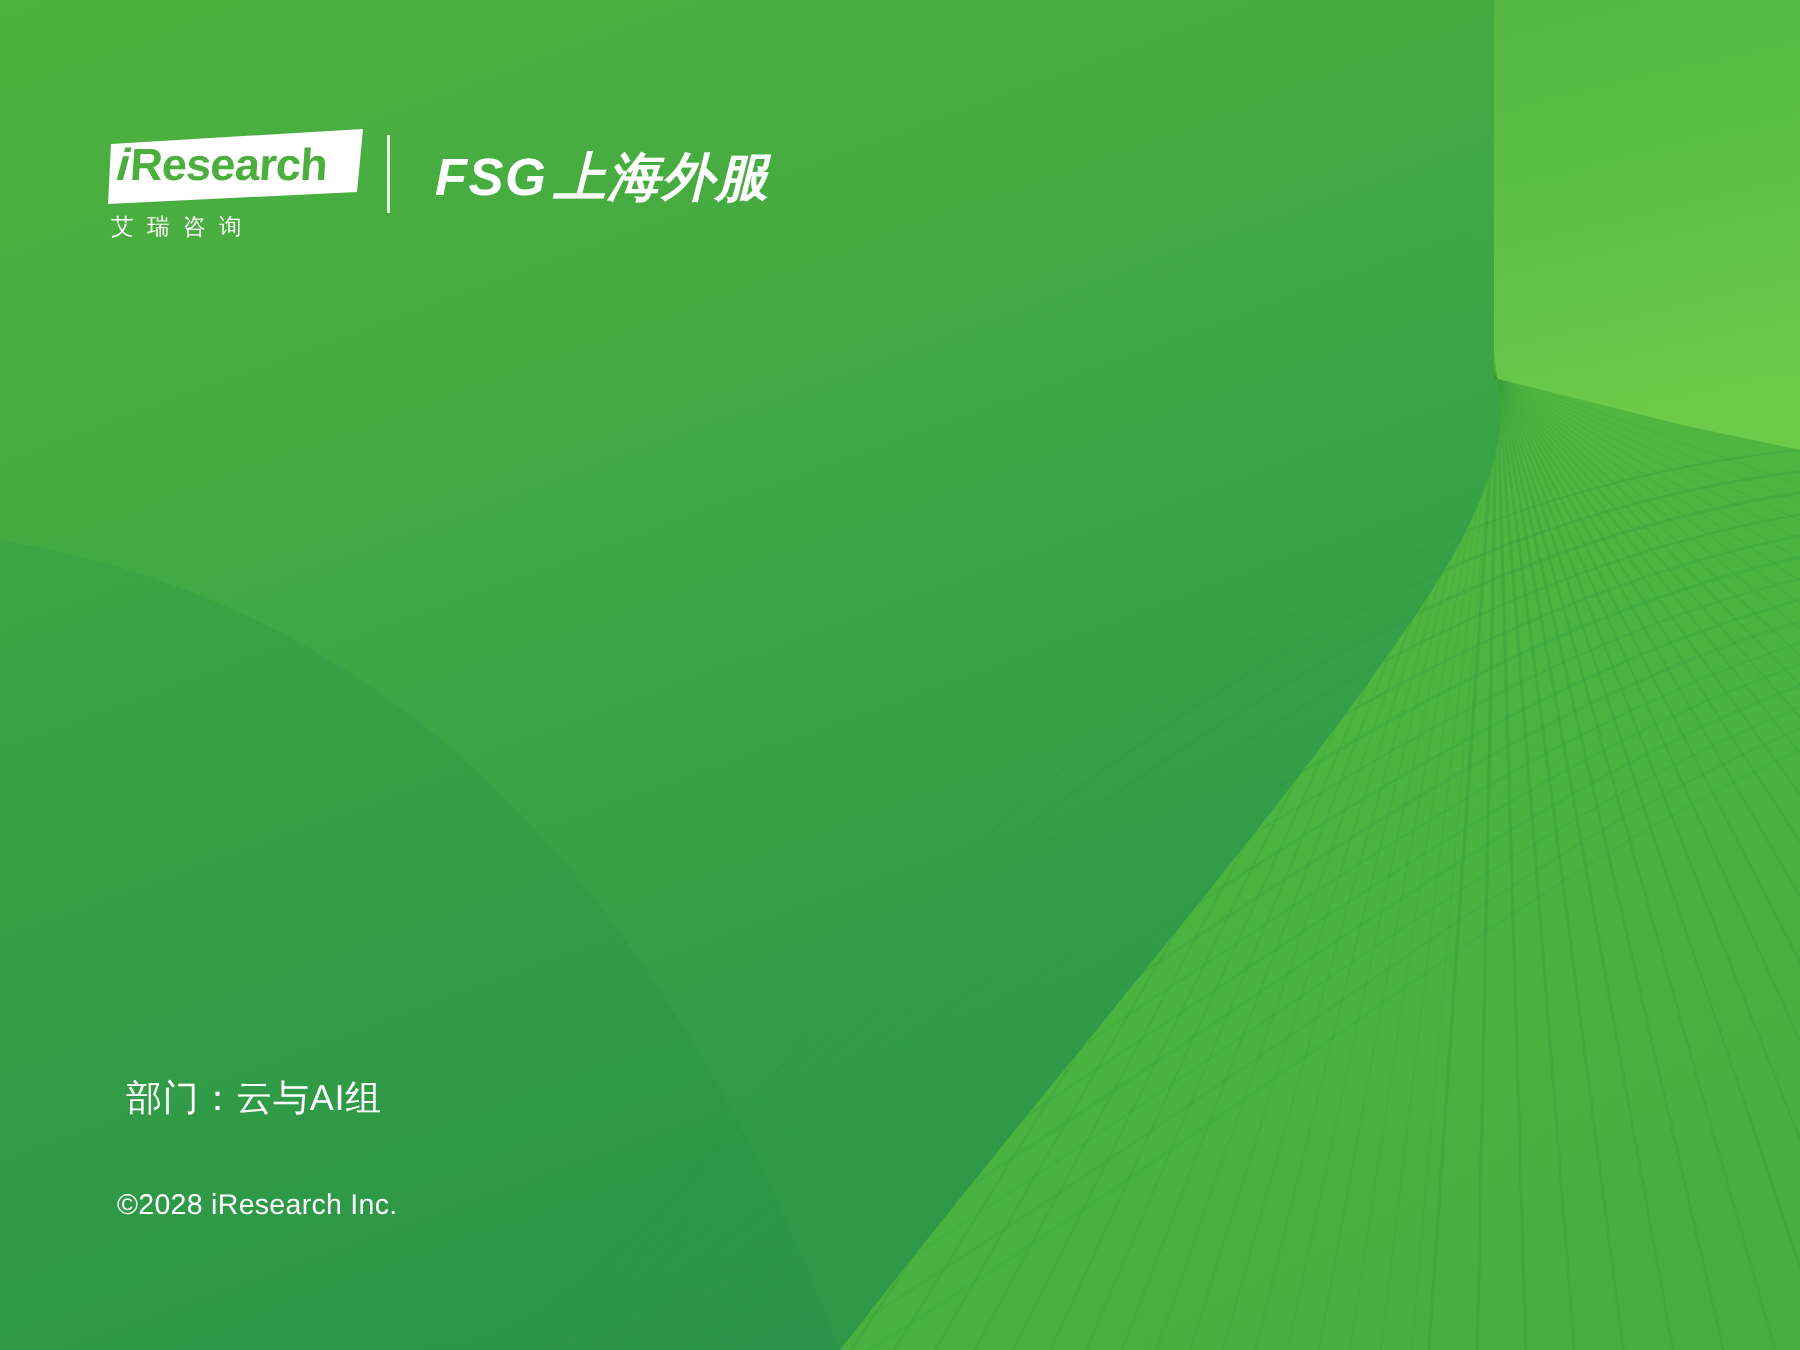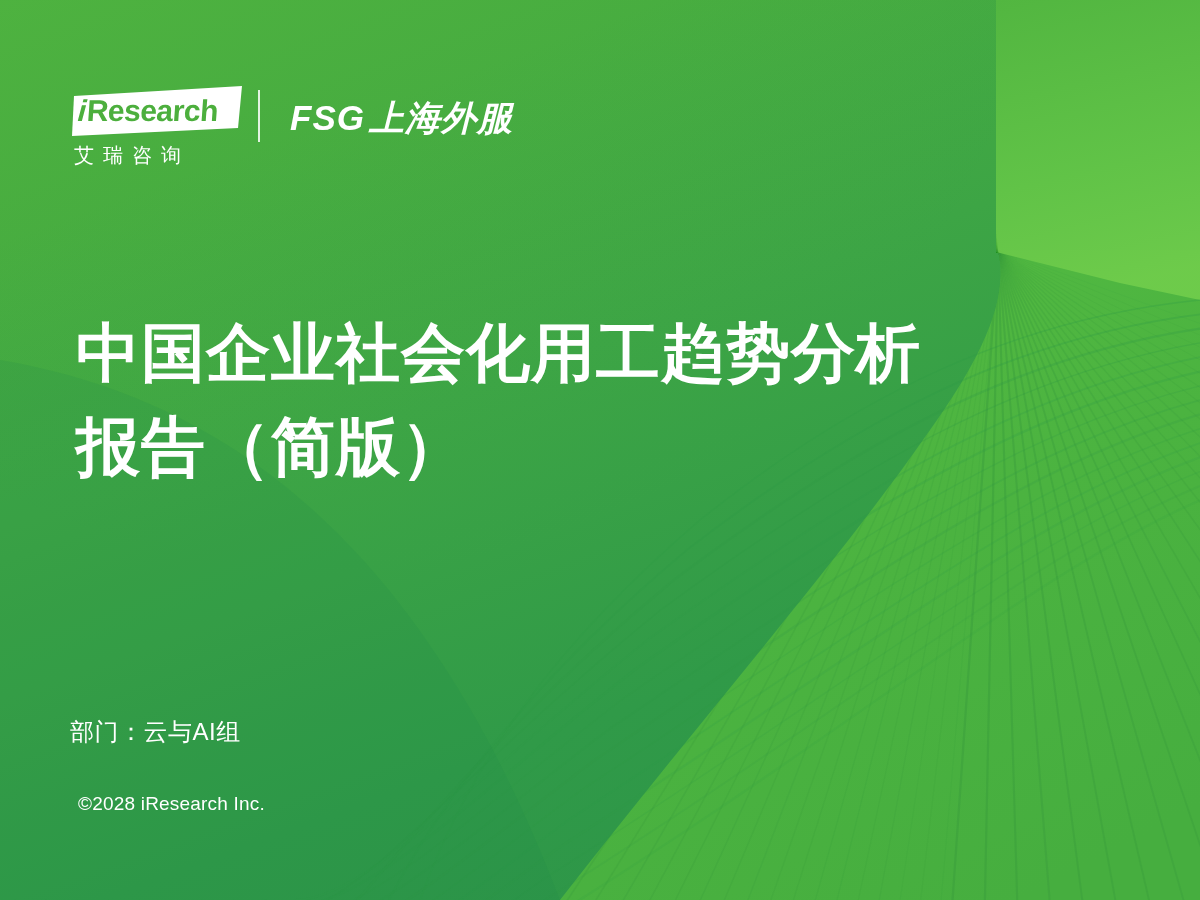--- a/index.html
+++ b/index.html
@@ -79,21 +79,21 @@
   }
   .ir-wordmark .ir-i {
     font-style: italic;
     margin-right: 1px;
   }
   .ir-sub {
     position: absolute;
     left: 2px;
     top: 56px;
     width: 168px;
-    font-size: 20px;
+    font-size: 15px;
     color: #ffffff;
     letter-spacing: 9px;
     font-weight: 400;
     white-space: nowrap;
   }
 
   .logo-divider {
     width: 2px;
     height: 52px;
     background: rgba(255,255,255,0.85);
@@ -127,21 +127,21 @@
     line-height: 94px;
     font-weight: 700;
     color: #ffffff;
     white-space: nowrap;
     letter-spacing: 1px;
   }
 
   
   .dept {
     position: absolute;
-    left: 70px;
+    left: 84px;
     top: 716px;
     font-size: 24px;
     font-weight: 500;
     color: #ffffff;
     letter-spacing: 0.5px;
     white-space: nowrap;
   }
   .copyright {
     position: absolute;
     left: 78px;
@@ -449,22 +449,18 @@
         <div class="ir-sub">艾瑞咨询</div>
       </div>
 
       <div class="logo-divider"></div>
 
       <div class="fsg-logo">
         <span class="fsg-latin">FSG</span><span class="fsg-cn">上海外服</span>
       </div>
     </div>
 
-    <div class="title-block">
-      <div class="title-line">中国企业社会化用工趋势分析</div>
-      <div class="title-line">报告（简版）</div>
-    </div>
 
     <div class="dept">部门：云与AI组</div>
     <div class="copyright">©2028 iResearch Inc.</div>
 
   </div>
 </div>
 
 </body></html>

